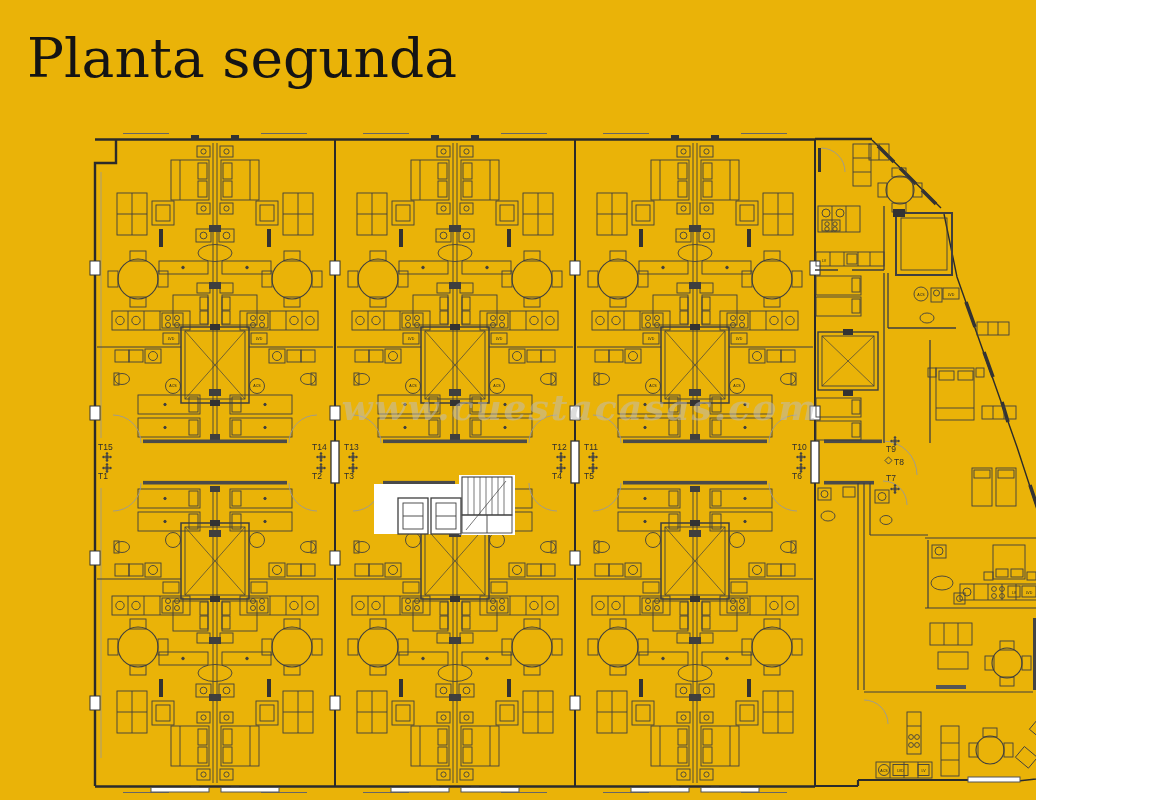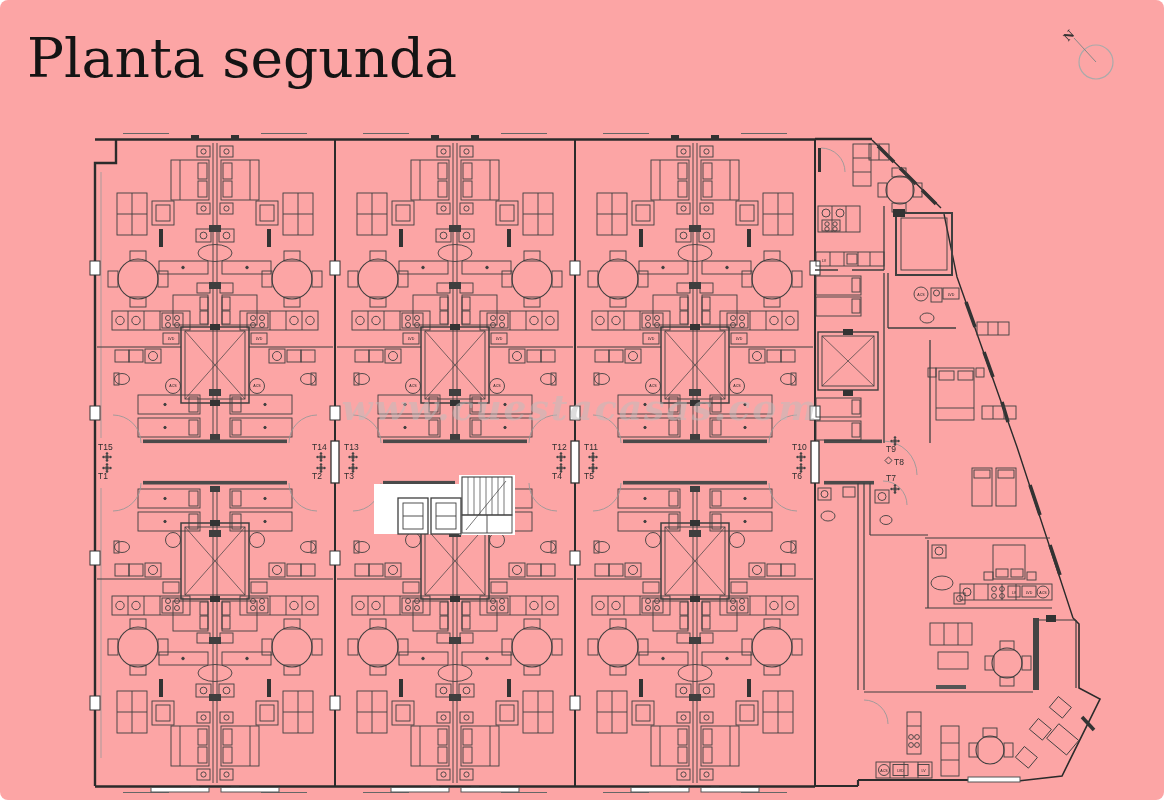--- a/index.html
+++ b/index.html
@@ -1,17 +1,17 @@
 <!DOCTYPE html>
 <html><head>
 <meta charset="utf-8">
 <style>
   html,body{margin:0;padding:0;background:#ffffff;}
-  .stage{position:relative;width:1164px;height:800px;background:#fca5a5;overflow:hidden;
-         font-family:"Liberation Sans",sans-serif;border-radius:8px;}
+  .stage{position:relative;width:1036px;height:800px;background:#eab308;overflow:hidden;
+         font-family:"Liberation Sans",sans-serif;}
   svg{display:block;}
   .title{font-family:"DejaVu Serif","Liberation Serif",serif;font-size:55px;fill:#141414;}
   .wm{font-family:"DejaVu Serif","Liberation Serif",serif;font-style:italic;font-weight:bold;
       font-size:36px;fill:#bdbdbd;opacity:.5;letter-spacing:2px;}
   .tlabel{font-family:"Liberation Sans",sans-serif;font-size:8.5px;fill:#2e2e2e;}
   .code{font-family:"Liberation Sans",sans-serif;font-size:3.6px;fill:#222;text-anchor:middle;}
   .north{font-family:"DejaVu Serif",serif;font-size:11px;font-weight:bold;fill:#333;}
 </style>
 </head>
 <body>

